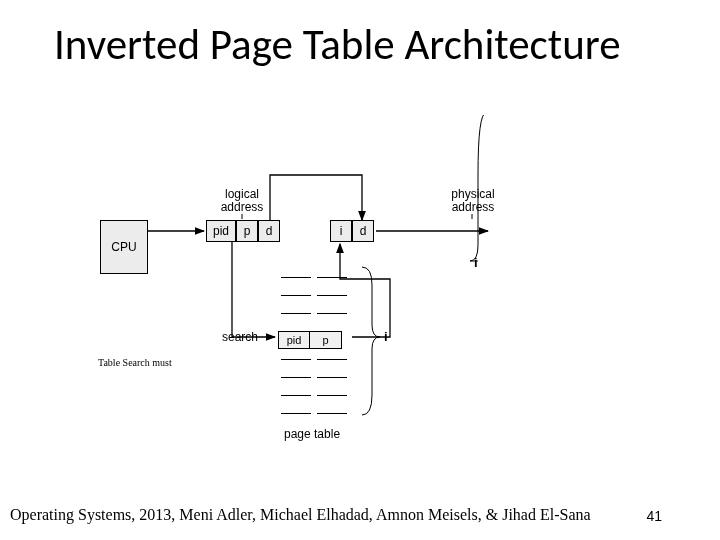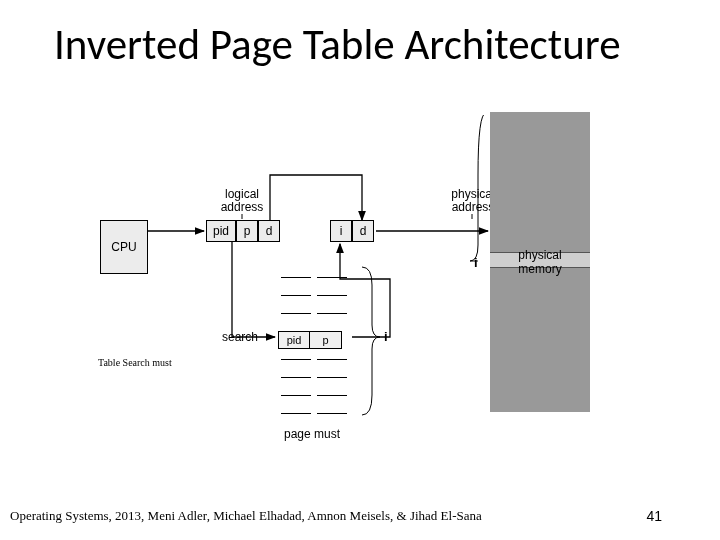--- a/index.html
+++ b/index.html
@@ -83,21 +83,21 @@
     top: 355px;
     font-family: "Times New Roman", Times, serif;
     font-size: 10px;
     line-height: 16px;
   }
   .footer {
     position: absolute;
     left: 10px;
     bottom: 16px;
     font-family: "Times New Roman", Times, serif;
-    font-size: 13px;
+    font-size: 16px;
   }
   .pagenum {
     position: absolute;
     right: 58px;
     bottom: 16px;
     font-family: Liberation Sans, sans-serif;
     font-size: 14px;
   }
   svg.arrows { position: absolute; left: 0; top: 0; width: 490px; height: 340px; pointer-events: none; }
   .search-label { font-family: Arial, sans-serif; font-size: 12px; }
@@ -121,25 +121,20 @@
   </div>
 
   <div class="abs pa-label" style="white-space:pre-line">physical
 address</div>
 
   <div class="abs pa-group">
     <div class="abs box pa-i">i</div>
     <div class="abs box pa-d">d</div>
   </div>
 
-  <div class="abs mem">
-    <div class="mem-entry" style="top:140px"></div>
-    <div style="white-space:pre-line; z-index:2; position:relative;">physical
-memory</div>
-  </div>
   <div class="abs mem-i-label" style="left:374px; top:140px">i</div>
 
   <div class="abs pt">
     <div class="pt-row">
         <div class="line"></div>
         <div class="line"></div>
       </div>
     <div class="pt-row">
         <div class="line"></div>
         <div class="line"></div>
@@ -163,21 +158,21 @@
       </div>
     <div class="pt-row">
         <div class="line"></div>
         <div class="line"></div>
       </div>
     <div class="pt-row">
         <div class="line"></div>
         <div class="line"></div>
       </div>
   </div>
-  <div class="abs pt-label" style="left:184px; top:312px">page must</div>
+  <div class="abs pt-label" style="left:184px; top:312px">page table</div>
 
   <div class="abs search-label" style="left:122px; top:215px">search</div>
 
   <svg class="arrows">
     <defs>
       <marker id="ah" markerWidth="8" markerHeight="8" refX="7" refY="3" orient="auto">
         <path d="M0,0 L8,3 L0,6 Z" fill="#000"></path>
       </marker>
     </defs>
 

